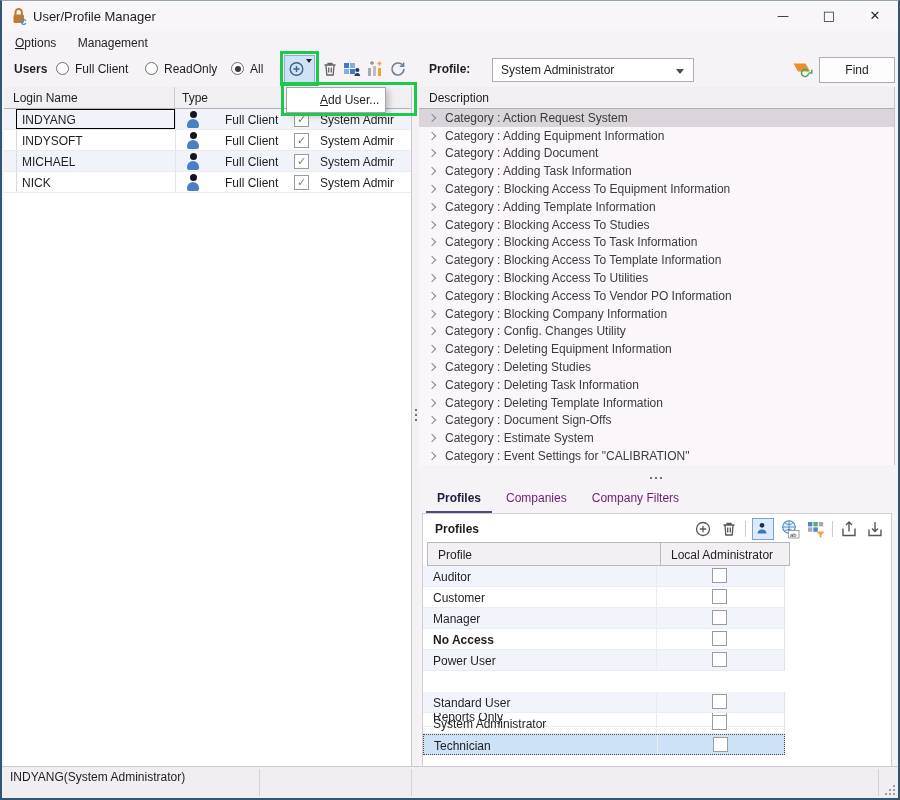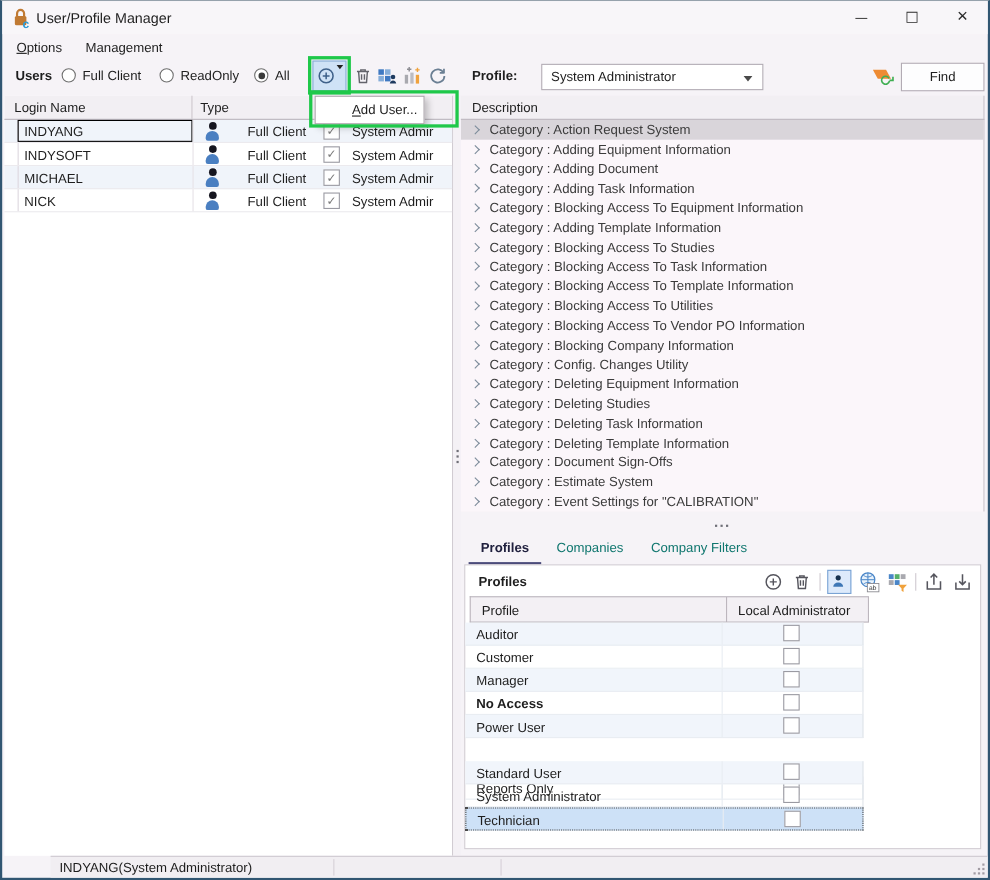--- a/index.html
+++ b/index.html
@@ -57,21 +57,21 @@
   .desc-header{position:absolute;left:417px;top:86px;width:476px;height:22px;background:#f2eff3;border-bottom:1px solid #b5b0b7;border-right:1px solid #c9c3cb;box-sizing:border-box;padding:4px 0 0 10px;}
   .desc-list{position:absolute;left:417px;top:108px;width:476px;height:356px;background:#fbf6fa;border-right:1px solid #c9c3cb;box-sizing:border-box;overflow:hidden;}
   .cat-row{height:17.8px;display:flex;align-items:center;padding-left:10px;box-sizing:border-box;}
   .cat-row.sel{background:#d9d5da;}
   .chev{width:5px;height:5px;border-top:1.6px solid #7d8c9b;border-right:1.6px solid #7d8c9b;transform:rotate(45deg);flex:none;margin-right:10px;}
   .cat-text{color:#3b3b3b;white-space:nowrap;}
   .hdots{position:absolute;left:648px;top:469px;}
   .hdots i{display:inline-block;width:2px;height:2px;background:#6f6f77;margin-right:3px;vertical-align:middle;}
   
   .tabs{position:absolute;left:424px;top:486px;display:flex;}
-  .tab{padding:4px 11px 6px;margin-right:3px;color:#0f766e;}
+  .tab{padding:4px 11px 6px;margin-right:3px;color:#701a75;}
   .tab.sel{font-weight:bold;color:#20203e;border-bottom:3px solid #4c4c7a;}
   
   .groupbox{position:absolute;left:420px;top:512px;width:470px;height:259px;background:#fff;border:1px solid #d2ccd3;box-sizing:border-box;}
   .gb-title{position:absolute;left:12px;top:8px;font-weight:bold;}
   .gb-tools{position:absolute;right:6px;top:4px;display:flex;align-items:center;gap:6px;}
   .gb-tools .ic{width:20px;height:20px;}
   .gsep{width:1px;height:16px;background:#cfc9d0;}
   .pframe{border:1px solid #7aa3d4;background:#ddeafb;}
   .ptable-header{position:absolute;left:4px;top:28px;display:flex;}
   .ph{background:#f3f0f4;border:1px solid #bcb6bd;box-sizing:border-box;height:24px;padding:5px 0 0 10px;}
@@ -83,21 +83,21 @@
   .pname{position:absolute;left:10px;top:4px;}
   .pcolline{position:absolute;left:233px;top:0;bottom:0;width:1px;background:#e9edf2;}
   .pcheck{position:absolute;left:289px;top:2px;width:15px;height:15px;background:#fff;border:1px solid #9a9aa2;box-sizing:border-box;}
   
   .popup-menu{position:absolute;left:284px;top:86px;width:100px;height:26px;background:#fff;border:1px solid #aaa4ab;box-shadow:3px 3px 6px rgba(0,0,0,.22);z-index:5;box-sizing:border-box;}
   .pm-item{display:inline-block;padding:5px 0 0 33px;}
   .anno{position:absolute;border:3px solid #1fc84a;z-index:10;pointer-events:none;box-sizing:border-box;}
   .anno1{left:278px;top:50px;width:39px;height:35px;}
   .anno2{left:279px;top:81px;width:136px;height:34px;}
   
-  .statusbar{position:absolute;left:0;right:0;bottom:0;height:20px;background:#f1eef2;border-top:1px solid #cfc9d1;box-sizing:border-box;margin-left:44px;}
+  .statusbar{position:absolute;left:0;right:0;bottom:0;height:32px;background:#f1eef2;border-top:1px solid #cfc9d1;box-sizing:border-box;}
   .sb-text{position:absolute;left:8px;top:3px;}
   .sb-sep{position:absolute;top:2px;bottom:2px;width:1px;background:#d6d0d7;}
   .grip{position:absolute;right:3px;bottom:3px;width:12px;height:12px;}
   .grip i{position:absolute;width:2px;height:2px;background:#a29ca4;}
 </style>
 </head>
 <body>
 
 <div class="window">
 

